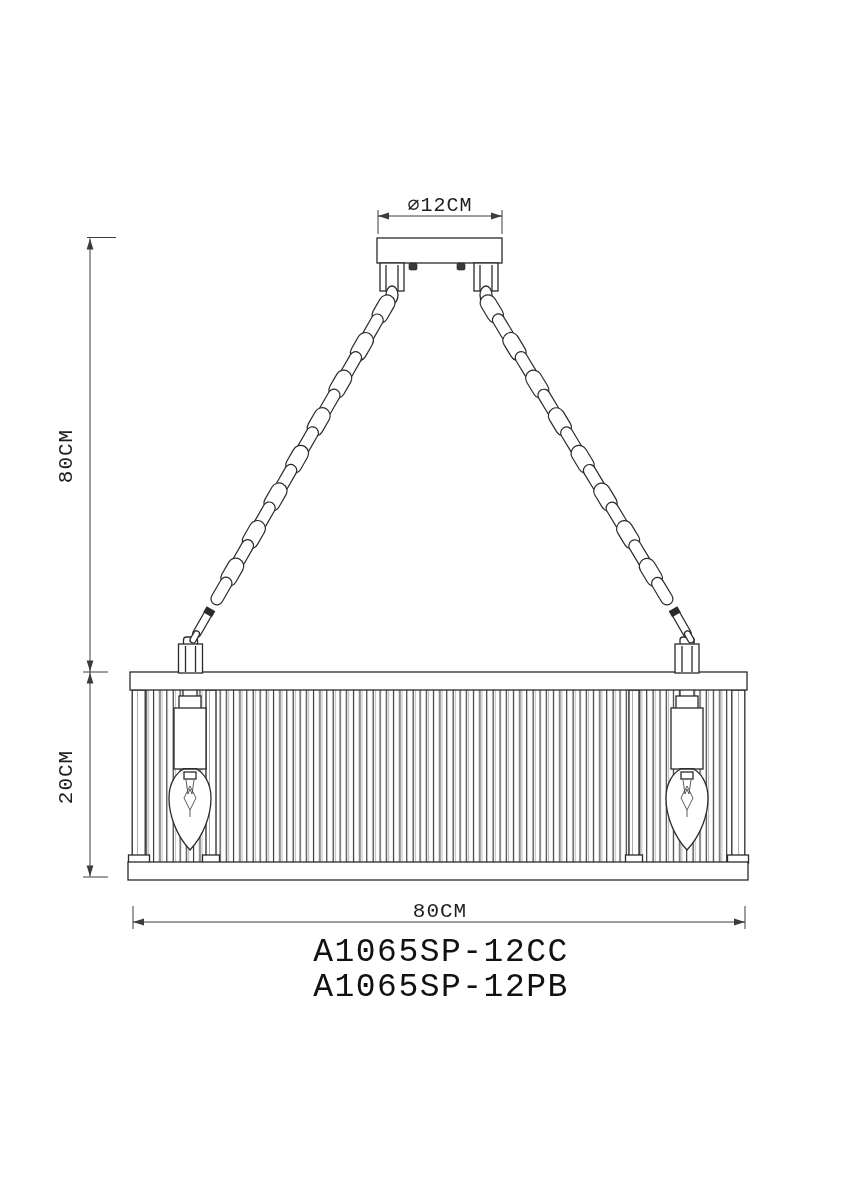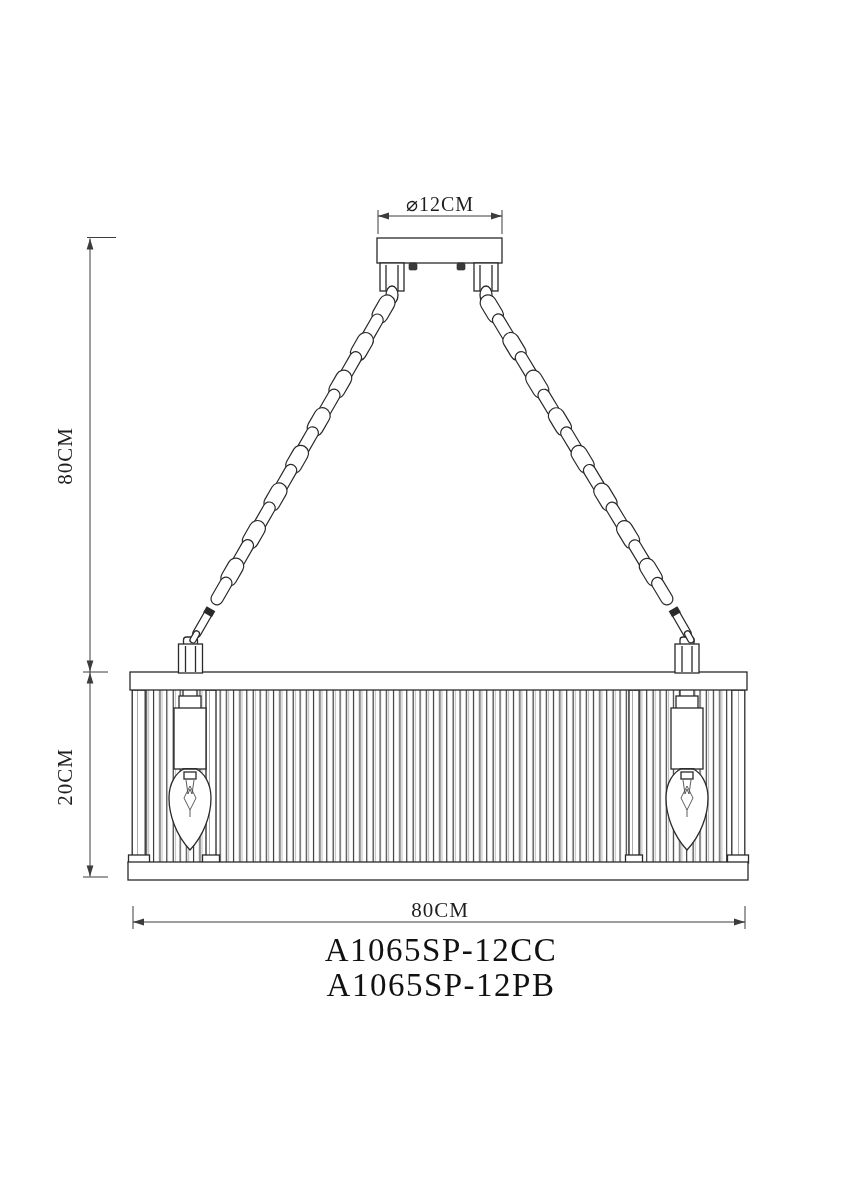--- a/index.html
+++ b/index.html
@@ -1,17 +1,17 @@
 <!DOCTYPE html>
 <html><head>
 <meta charset="utf-8">
 <style>
   html,body{margin:0;padding:0;background:#fff;}
   .stage{width:849px;height:1200px;position:relative;background:#fff;overflow:hidden;
-         font-family:Liberation Serif, serif;}
+         font-family:Liberation Mono, monospace;}
   svg{display:block;}
   .ol{fill:none;stroke:#2a2a2a;stroke-width:1.3;}
   .fw{fill:#ffffff;stroke:#2a2a2a;stroke-width:1.3;}
   .link{fill:#ffffff;stroke:#2a2a2a;stroke-width:1.2;}
   .dim{stroke:#3c3c3c;stroke-width:1;fill:none;}
   .arr{fill:#3c3c3c;stroke:none;}
   .dimtxt{fill:#1e1e1e;font-size:21px;letter-spacing:1px;}
   .dimtxt-sm{fill:#1e1e1e;font-size:20px;letter-spacing:1px;}
   .model{fill:#111111;font-size:33px;letter-spacing:1.5px;}
   .fil{fill:none;stroke:#4a4a4a;stroke-width:0.9;}

